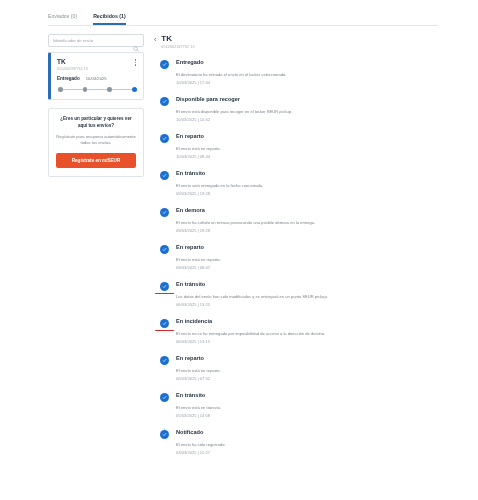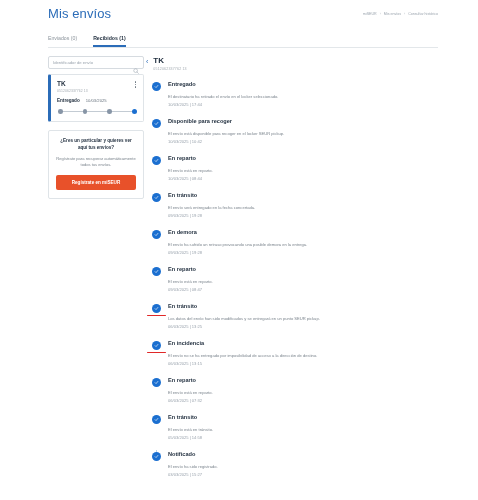--- a/index.html
+++ b/index.html
@@ -33,21 +33,21 @@
     border-bottom: 1px solid #e3e7ea;
     height: 16px;
   }
   .tab {
     font-size: 5.2px; color: #8c949c; padding-bottom: 4px;
     border-bottom: 2px solid transparent; cursor: pointer; white-space: nowrap;
   }
   .tab.active { color: #1f2d3d; font-weight: bold; border-bottom-color: #2b6cb8; }
 
   
-  .content { display: flex; padding: 8px 40px 0 48px; }
+  .content { display: flex; padding: 8px 40px 0 48px; gap: 8px; }
   .left-col { width: 96px; flex: 0 0 96px; }
   .right-col { flex: 1 1 auto; padding-left: 2px; }
 
   
   .search-box {
     display: flex; align-items: center; justify-content: space-between;
     height: 13px; border: 1px solid #d6dbe0; border-radius: 2px;
     padding: 0 4px; background: #fff; margin-bottom: 5px;
   }
   .search-box .ph { font-size: 4.2px; color: #9aa3ad; }
@@ -118,30 +118,20 @@
   .tl-body { flex: 1 1 auto; padding-top: 0px; padding-bottom: 7px; }
   .tl-status { font-size: 5.6px; font-weight: bold; color: #1f2d3d; line-height: 8px; }
   .tl-desc { font-size: 4.1px; color: #7b848d; line-height: 6px; margin-top: 6px; }
   .tl-time { font-size: 4.1px; color: #9aa3ad; line-height: 6px; margin-top: 1.5px; }
 </style>
 </head>
 <body>
 
 <div class="page">
 
-  <div class="topbar">
-    <div class="page-title">Mis envíos</div>
-    <div class="breadcrumb" id="breadcrumb">
-        <span>miSEUR</span>
-        <span class="sep">›</span>
-        <span>Mis envíos</span>
-        <span class="sep">›</span>
-        <span>Consultar histórico</span>
-      </div>
-  </div>
 
   <div class="tabs" id="tabbar">
       <div class="tab">Enviados (0)</div>
       <div class="tab active">Recibidos (1)</div>
     </div>
 
   <div class="content">
 
     <div class="left-col">
 

